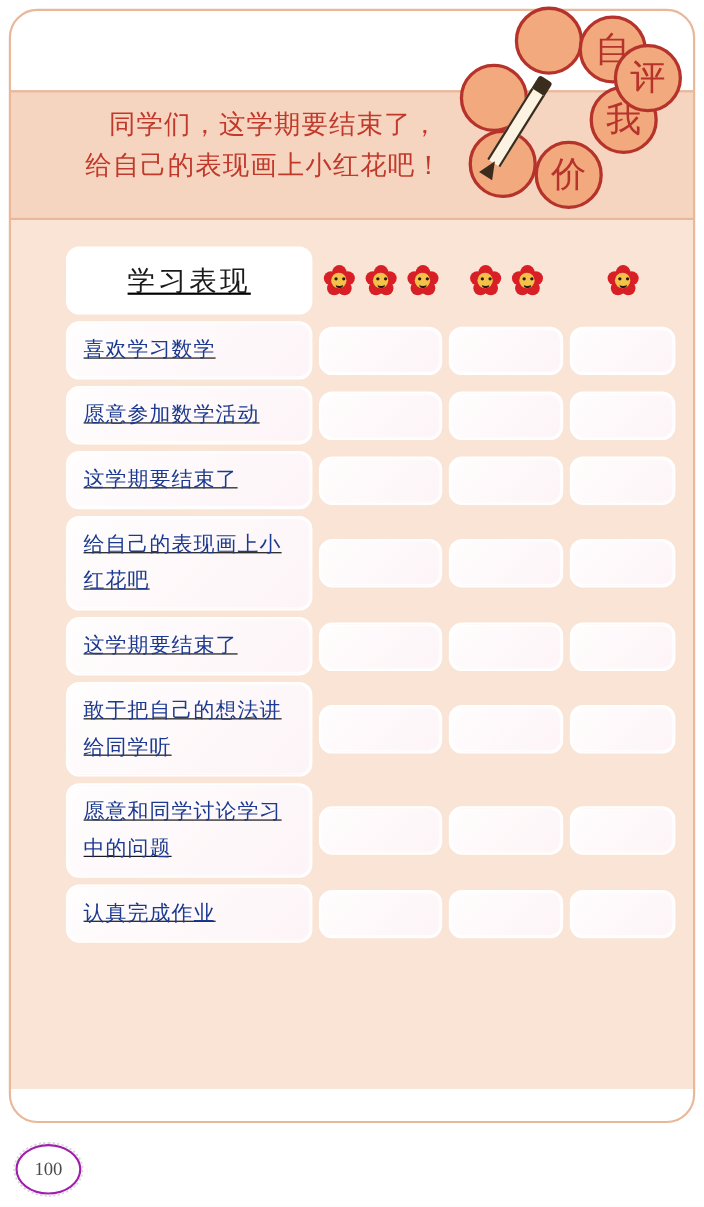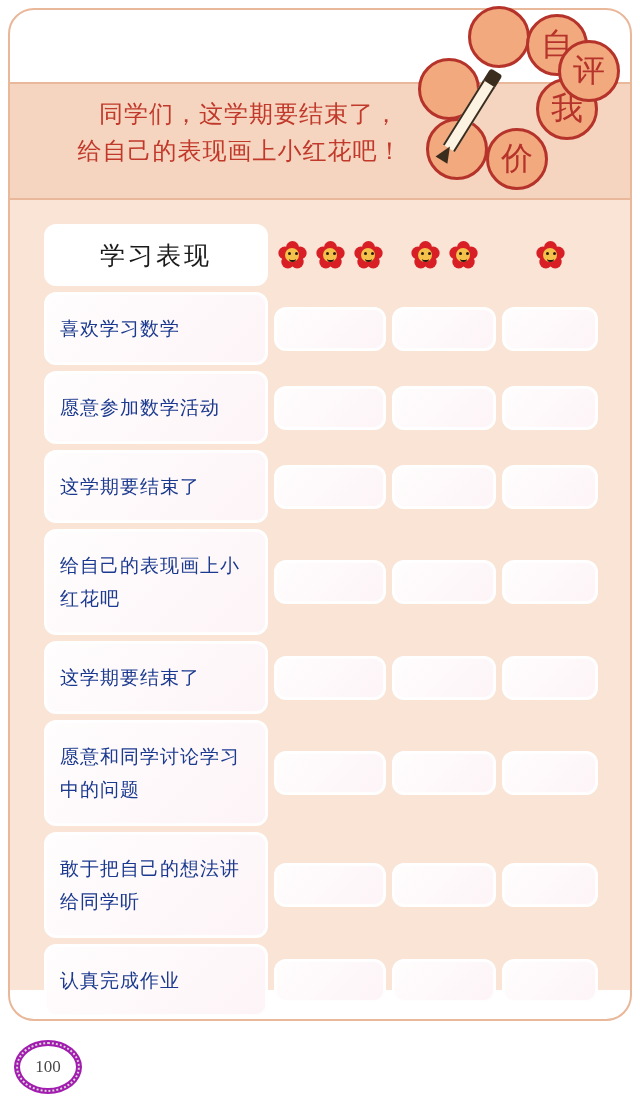--- a/index.html
+++ b/index.html
@@ -123,25 +123,26 @@
     position: absolute;
     left: 10px;
     top: 200px;
     width: 620px;
     height: 790px;
     background: #fae4d6;
     box-sizing: border-box;
   }
   table.rubric {
     position: absolute;
-    left: 28px;
+    left: 44px;
     top: 18px;
     border-collapse: separate;
     border-spacing: 6px 6px;
     width: 566px;
+    text-decoration: underline;
   }
   table.rubric td {
     padding: 0;
   }
   .cell {
     background: linear-gradient(135deg, #fffdfd 0%, #fdf4f7 100%);
     border: 2px solid #ffffff;
     border-radius: 12px;
     box-sizing: border-box;
     box-shadow: 0 0 0 1px rgba(255,255,255,0.8) inset;
@@ -162,21 +163,21 @@
     height: 58px;
     display: flex;
     align-items: center;
     justify-content: center;
     gap: 10px;
     background: #fae4d6;
   }
   .item-cell {
     display: flex;
     align-items: center;
-    padding: 18px 14px;
+    padding: 8px 14px;
     font-size: 19px;
     color: #1b3a8f;
     line-height: 33px;
     letter-spacing: 1px;
     min-height: 44px;
   }
   .mark-cell {
     min-height: 44px;
   }
   col.c-label { width: 224px; }
@@ -238,21 +239,21 @@
     left: 14px;
     top: 1040px;
     width: 56px;
     height: 42px;
     display: flex;
     align-items: center;
     justify-content: center;
     font-size: 17px;
     color: #4a4a4a;
     background: #ffffff;
-    border: 6px solid #a21caf;
+    border: 2px solid #a21caf;
     border-radius: 50% / 50%;
   }
   .page-number::before {
     content: "";
     position: absolute;
     left: -4px; top: -4px;
     right: -4px; bottom: -4px;
     border: 2px dotted #d8d8d8;
     border-radius: 50% / 50%;
   }
@@ -443,35 +444,35 @@
           </td>
           <td>
             <div class="cell mark-cell"></div>
           </td>
           <td>
             <div class="cell mark-cell"></div>
           </td>
         </tr>
         <tr>
           <td>
+            <div class="cell item-cell">敢于把自己的想法讲给同学听</div>
+          </td>
+          <td>
+            <div class="cell mark-cell"></div>
+          </td>
+          <td>
+            <div class="cell mark-cell"></div>
+          </td>
+          <td>
+            <div class="cell mark-cell"></div>
+          </td>
+        </tr>
+        <tr>
+          <td>
             <div class="cell item-cell">愿意和同学讨论学习中的问题</div>
-          </td>
-          <td>
-            <div class="cell mark-cell"></div>
-          </td>
-          <td>
-            <div class="cell mark-cell"></div>
-          </td>
-          <td>
-            <div class="cell mark-cell"></div>
-          </td>
-        </tr>
-        <tr>
-          <td>
-            <div class="cell item-cell">敢于把自己的想法讲给同学听</div>
           </td>
           <td>
             <div class="cell mark-cell"></div>
           </td>
           <td>
             <div class="cell mark-cell"></div>
           </td>
           <td>
             <div class="cell mark-cell"></div>
           </td>

